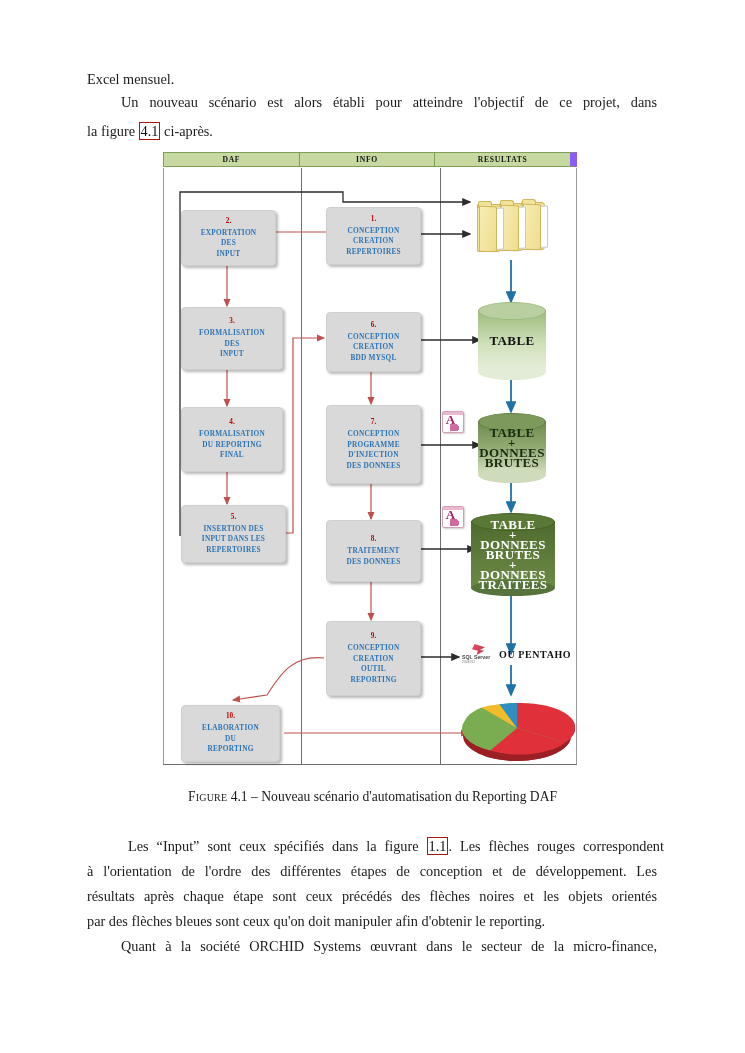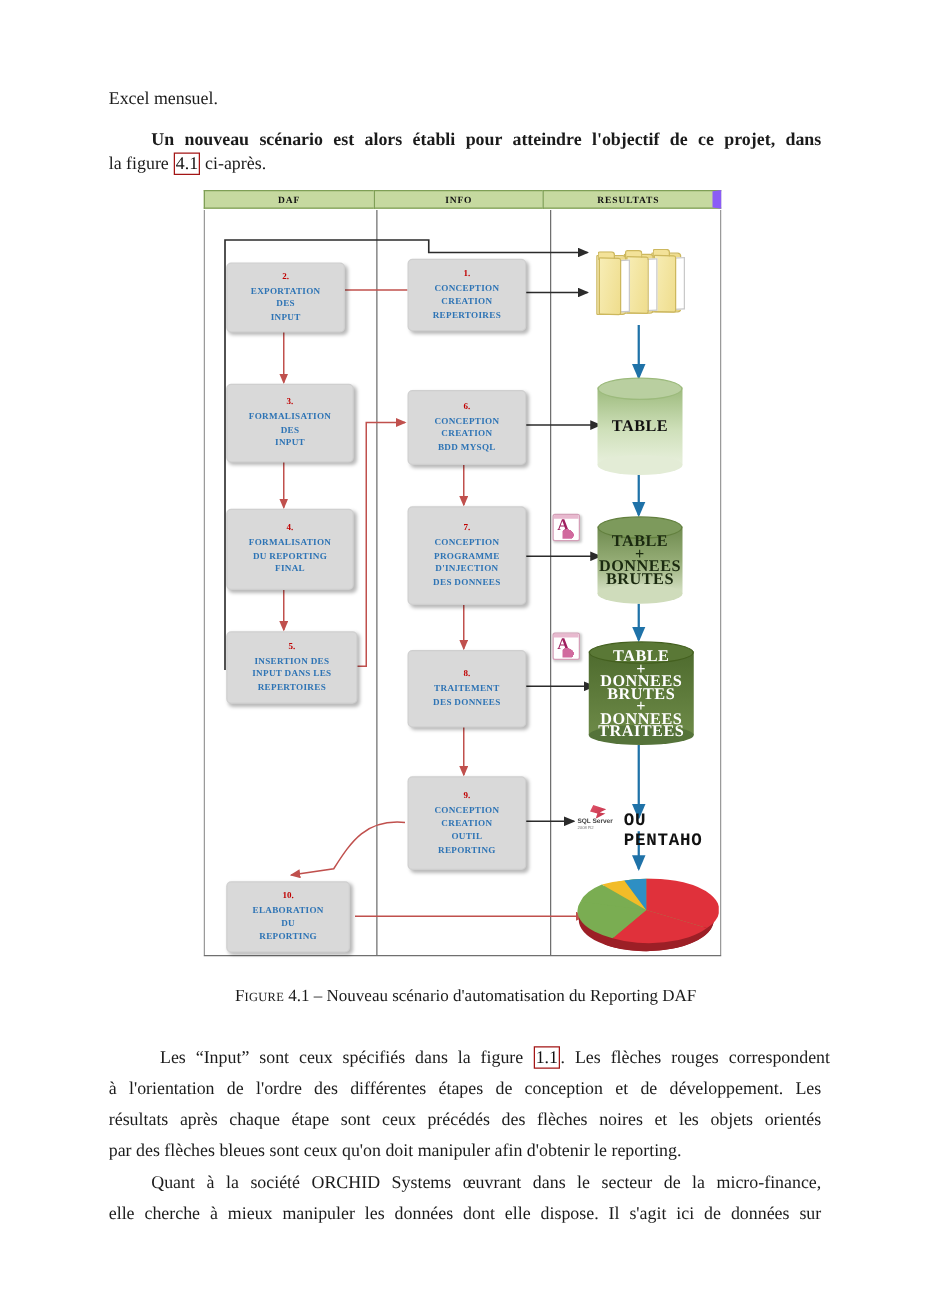--- a/index.html
+++ b/index.html
@@ -85,35 +85,35 @@
   .access .bar{position:absolute;left:0;top:0;width:100%;height:3px;background:#e8b9cf;}
 
   
   .sql{position:absolute;width:34px;height:24px;background:#fff;}
   .sql .bird{position:absolute;left:11px;top:0px;width:13px;height:11px;
      background:linear-gradient(135deg,#e0536a 0%,#c23047 100%);
      clip-path:polygon(20% 0%,100% 30%,60% 55%,95% 62%,35% 100%,45% 62%,0% 48%);}
   .sql .t1{position:absolute;left:1px;top:10px;font-size:5.2px;font-weight:bold;color:#444;font-family:"Liberation Sans",sans-serif;}
   .sql .t2{position:absolute;left:1px;top:16px;font-size:3.4px;color:#777;font-family:"Liberation Sans",sans-serif;}
 
-  .pentaho{position:absolute;font-family:Liberation Mono, monospace;font-weight:bold;font-size:14px;
+  .pentaho{position:absolute;font-family:Liberation Serif, serif;font-weight:bold;font-size:10px;
      color:#111;letter-spacing:.6px;font-variant:small-caps;}
 
   .pie{position:absolute;}
 </style>
 </head>
 <body>
 
 <div class="page">
 
   <div class="para" style="left:87px;top:65px;width:570px;">
     <span>Excel mensuel.</span>
   </div>
 
-  <div class="para j" style="left:87px;top:98px;width:570px;font-weight:bold;">
+  <div class="para j" style="left:87px;top:88px;width:570px;">
     <span class="indent"></span><span>Un nouveau scénario est alors établi pour atteindre l'objectif de ce projet, dans</span>
   </div>
 
   <div class="para" style="left:87px;top:117px;width:570px;">
     <span>la figure </span><span class="refbox">4.1</span><span> ci-après.</span>
   </div>
 
   <div class="diagram">
 
     <div class="diag-head">
@@ -377,18 +377,15 @@
   <div class="para j" style="left:87px;top:882px;width:570px;">
     <span>résultats après chaque étape sont ceux précédés des flèches noires et les objets orientés</span>
   </div>
   <div class="para" style="left:87px;top:907px;width:570px;">
     <span>par des flèches bleues sont ceux qu'on doit manipuler afin d'obtenir le reporting.</span>
   </div>
 
   <div class="para j" style="left:87px;top:932px;width:570px;">
     <span class="indent"></span><span>Quant à la société ORCHID Systems œuvrant dans le secteur de la micro-finance,</span>
   </div>
-  <div class="para j" style="left:87px;top:957px;width:570px;">
-    <span>elle cherche à mieux manipuler les données dont elle dispose. Il s'agit ici de données sur</span>
-  </div>
 
 
 </div>
 
 </body></html>

